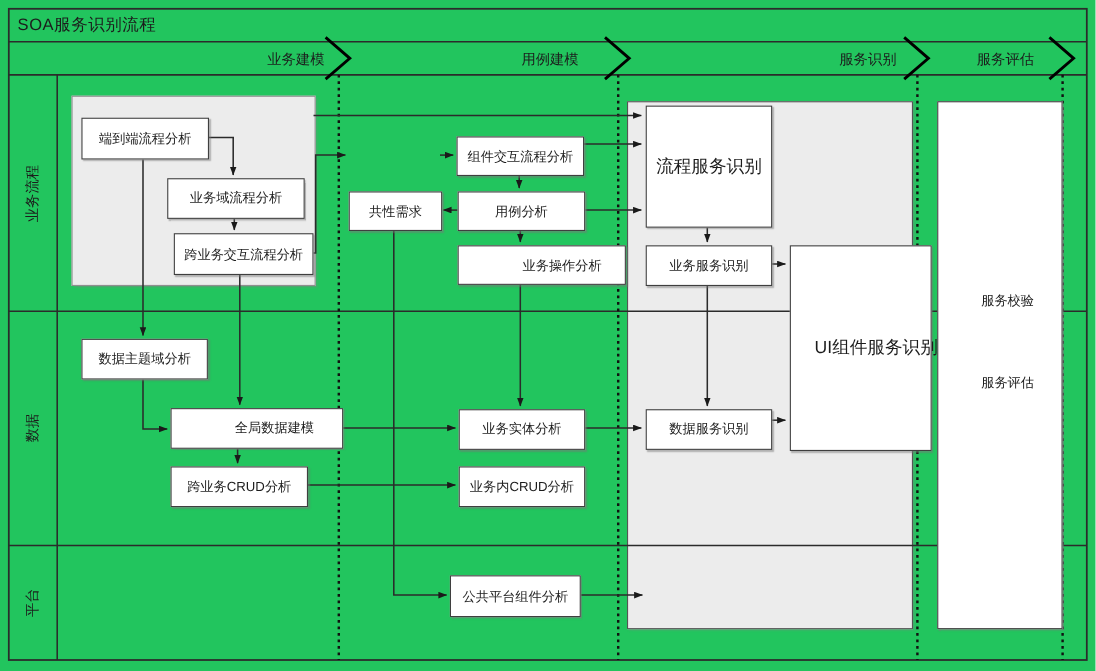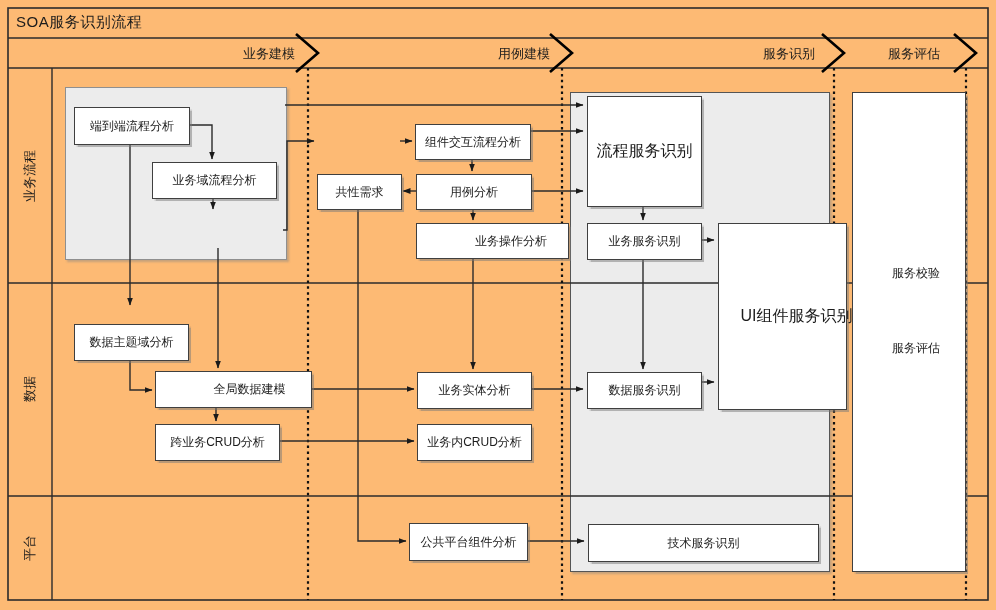--- a/index.html
+++ b/index.html
@@ -1,16 +1,16 @@
 <!DOCTYPE html>
 <html><head>
 <meta charset="utf-8">
 <style>
   html,body{margin:0;padding:0;background:#fff;}
-  #stage{position:relative;width:996px;height:610px;background:#fdba74;overflow:hidden;
+  #stage{position:relative;width:996px;height:610px;background:#22c55e;overflow:hidden;
          font-family:"Liberation Sans","DejaVu Sans",sans-serif;color:#1c1c1c;}
   .abs{position:absolute;}
   #diagram-title{left:16px;top:13px;font-size:15px;letter-spacing:0.5px;}
   .phase-label{top:45px;height:17px;line-height:17px;font-size:13px;text-align:right;}
   .lane-label{width:100px;height:18px;line-height:18px;text-align:center;font-size:13px;
               transform:rotate(-90deg);}
   .group{background:#ececec;border:1.4px solid #8f8f8f;box-shadow:2px 2px 2px rgba(130,130,130,.45);}
   .group.dark{border-color:#555;}
   .node{background:#fff;border:1.4px solid #3f3f3f;box-shadow:1.5px 1.5px 1px rgba(120,120,120,.5);
         display:flex;align-items:center;justify-content:center;font-size:12px;
@@ -21,21 +21,21 @@
   .eval-text{position:absolute;width:100%;text-align:center;font-size:12px;}
 </style>
 </head>
 <body>
 
 <div id="stage">
 
   <div class="abs" id="diagram-title">SOA服务识别流程</div>
 
   <div class="abs phase-label" style="left:195px;width:100px;">业务建模</div>
-  <div class="abs phase-label" style="left:450px;width:100px;">用例建模</div>
+  <div class="abs phase-label" style="left:450px;width:100px;text-align:center;">用例建模</div>
   <div class="abs phase-label" style="left:715px;width:100px;">服务识别</div>
   <div class="abs phase-label" style="left:840px;width:100px;">服务评估</div>
 
   <div class="abs lane-label" style="left:-20px;top:167px;">业务流程</div>
   <div class="abs lane-label" style="left:-20px;top:380px;">数据</div>
   <div class="abs lane-label" style="left:-20px;top:539px;">平台</div>
 
   <div class="abs group groups-layer" style="left:65px;top:87px;width:220px;height:171px;"></div>
   <div class="abs group dark groups-layer" style="left:570px;top:92px;width:258px;height:478px;"></div>
 
@@ -91,34 +91,34 @@
       <path d="M526,541 H584"></path>
       <path d="M643,205 V220"></path>
       <path d="M643,258 V369"></path>
       <path d="M700,240 H714"></path>
       <path d="M700,382 H714"></path>
     </g>
   </svg>
 
   <div class="abs node" style="left:74px;top:107px;width:114px;height:36px;">端到端流程分析</div>
   <div class="abs node" style="left:152px;top:162px;width:123px;height:35px;">业务域流程分析</div>
+  <div class="abs node" style="left:158px;top:212px;width:125px;height:36px;">跨业务交互流程分析</div>
   <div class="abs node" style="left:415px;top:124px;width:114px;height:34px;">组件交互流程分析</div>
   <div class="abs node" style="left:317px;top:174px;width:83px;height:34px;">共性需求</div>
   <div class="abs node" style="left:416px;top:174px;width:114px;height:34px;text-align:right;">用例分析</div>
   <div class="abs node" style="left:416px;top:223px;width:114px;height:34px;padding-left:37px;">业务操作分析</div>
-  <div class="abs node" style="left:74px;top:324px;width:113px;height:35px;">数据主题域分析</div>
+  <div class="abs node" style="left:74px;top:308px;width:113px;height:35px;">数据主题域分析</div>
   <div class="abs node" style="left:155px;top:371px;width:123px;height:35px;padding-left:32px;">全局数据建模</div>
   <div class="abs node" style="left:155px;top:424px;width:123px;height:35px;">跨业务CRUD分析</div>
   <div class="abs node" style="left:417px;top:372px;width:113px;height:35px;">业务实体分析</div>
   <div class="abs node" style="left:417px;top:424px;width:113px;height:35px;">业务内CRUD分析</div>
   <div class="abs node" style="left:409px;top:523px;width:117px;height:36px;">公共平台组件分析</div>
   <div class="abs node big" style="left:587px;top:96px;width:113px;height:109px;">流程服务识别</div>
   <div class="abs node" style="left:587px;top:223px;width:113px;height:35px;">业务服务识别</div>
   <div class="abs node big" style="left:718px;top:223px;width:99px;height:185px;padding-left:28px;">UI组件服务识别</div>
   <div class="abs node" style="left:587px;top:372px;width:113px;height:35px;">数据服务识别</div>
-  <div class="abs node" style="left:588px;top:524px;width:229px;height:36px;">技术服务识别</div>
 
   <div class="abs node" style="left:852px;top:92px;width:98px;height:478px;padding-left:14px;">
     <div class="eval-text" style="top:172px;">服务校验</div>
     <div class="eval-text" style="top:247px;">服务评估</div>
   </div>
 
 </div>
 
 </body></html>

